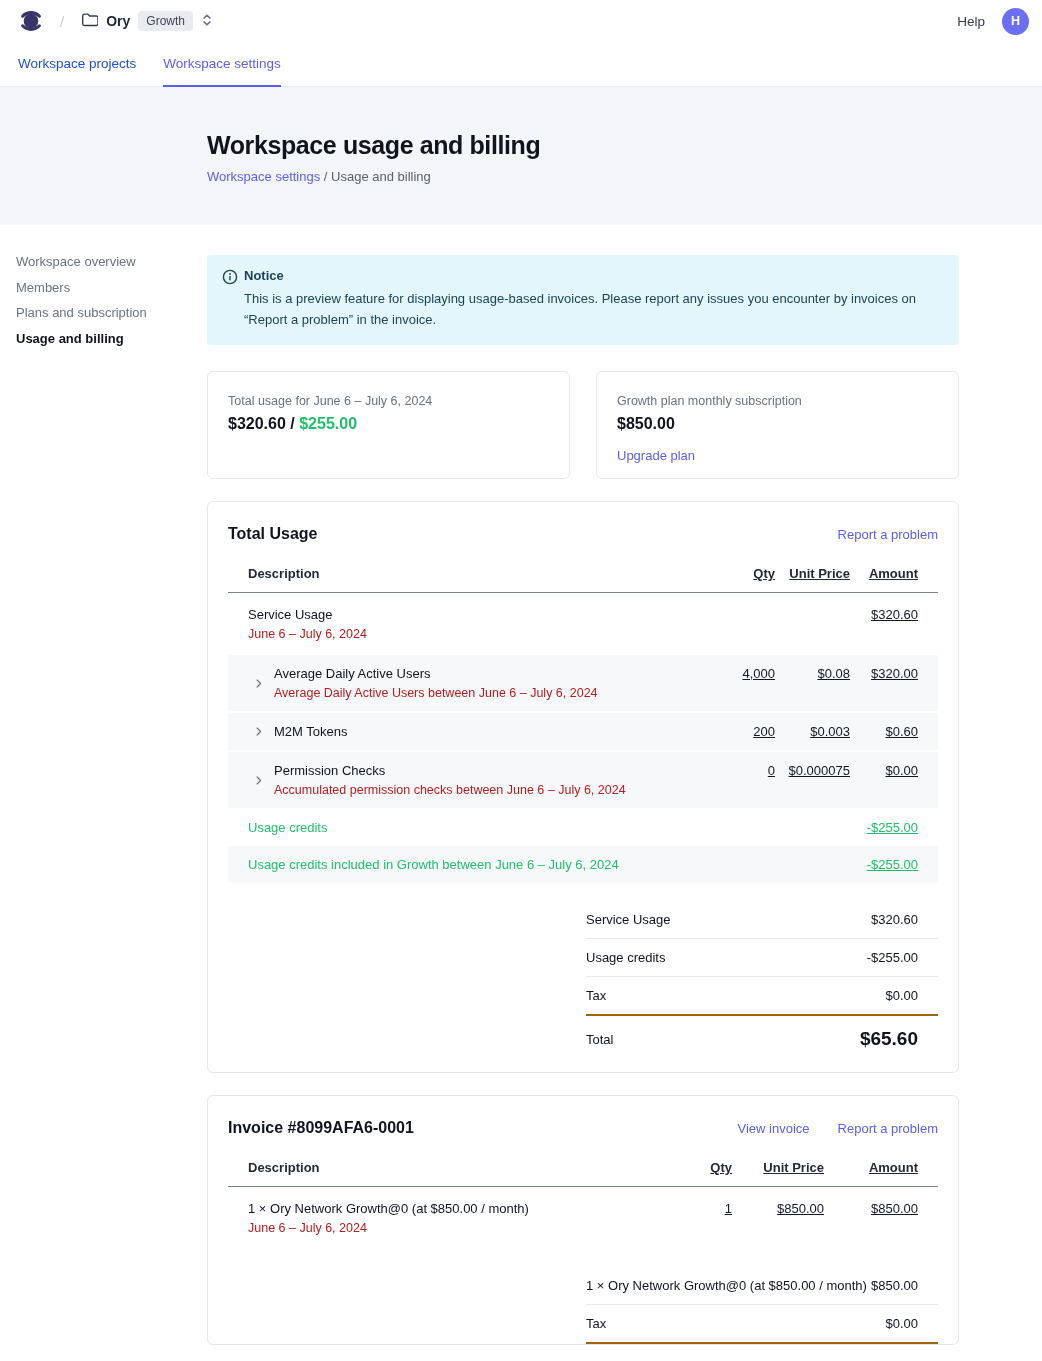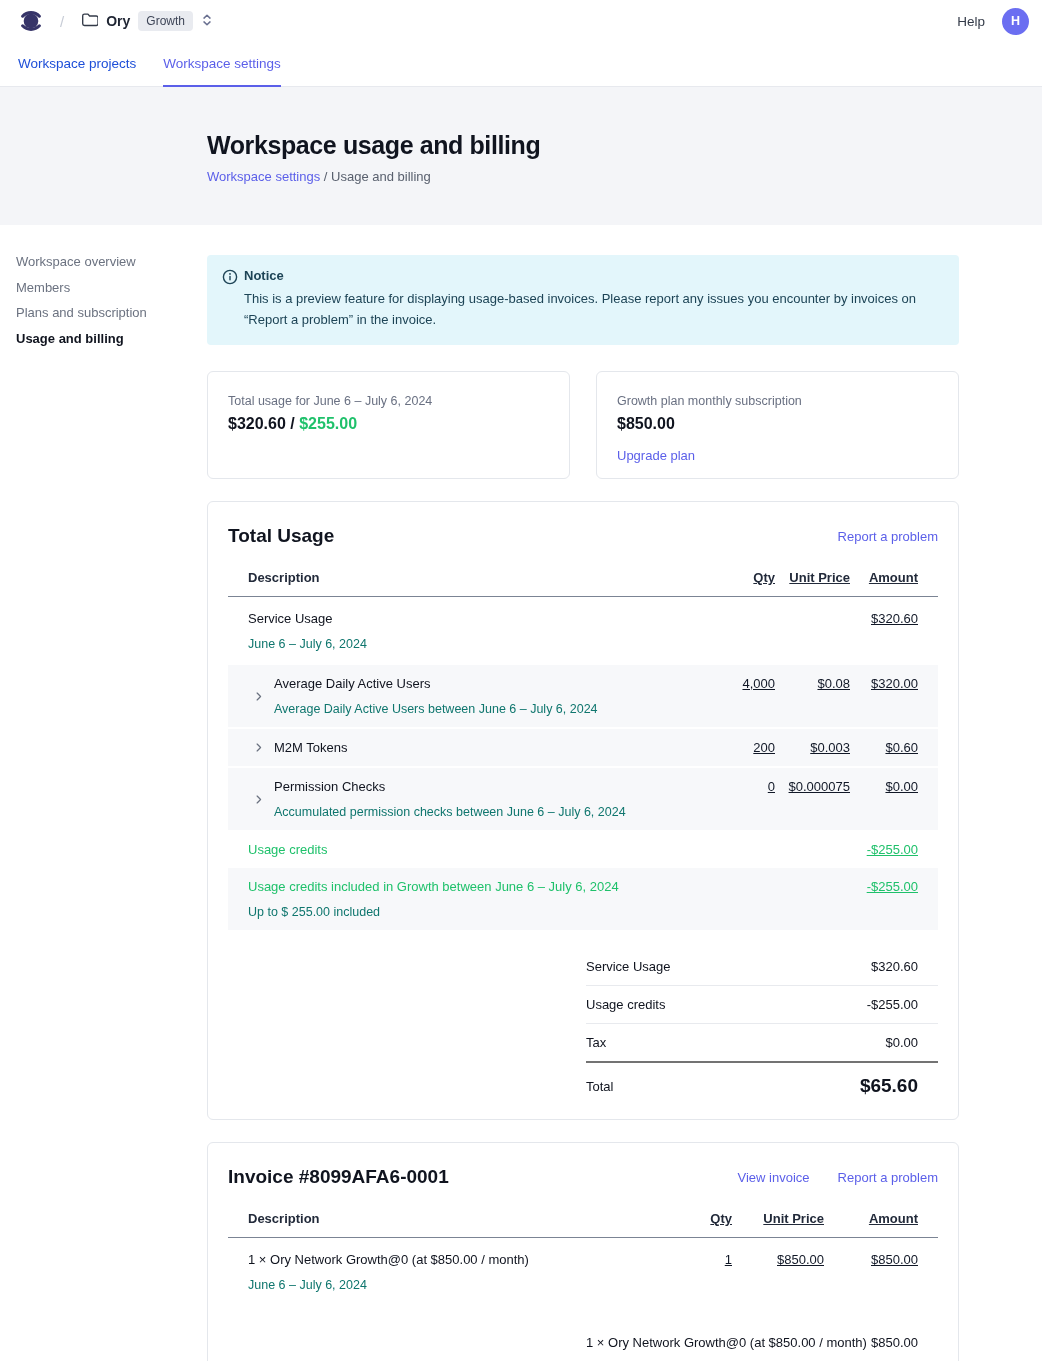--- a/index.html
+++ b/index.html
@@ -55,47 +55,47 @@
   .cards-row{display:flex; gap:26px; margin-top:26px;}
   .mini-card{width:364px; height:108px; border:1px solid #e4e7ec; border-radius:6px; padding:22px 20px; background:#fff;}
   .mini-label{font-size:12.5px; color:#697082; margin-bottom:7px;}
   .mini-value{font-size:16px; font-weight:700; color:#10141f;}
   .mini-value .green{color:var(--green);}
   .upgrade-link{display:inline-block; margin-top:15px; font-size:13px; color:var(--accent);}
 
   
   .big-card{border:1px solid #e4e7ec; border-radius:6px; margin-top:22px; background:#fff;}
   .card-head{display:flex; justify-content:space-between; align-items:center; padding:23px 20px 15px;}
-  .card-title{font-size:19px; font-weight:700; color:#10141f;}
+  .card-title{font-size:16px; font-weight:700; color:#10141f;}
   .card-links{display:flex; gap:28px;}
   .card-link{font-size:13px; color:var(--accent);}
 
   .table{margin:0 20px;}
   .thead,.trow{display:grid; column-gap:0;}
   .usage-grid{grid-template-columns:1fr 70px 75px 68px;}
   .invoice-grid{grid-template-columns:1fr 70px 92px 94px;}
   .thead{padding:8px 20px 11px; font-weight:700; color:#222a3a; border-bottom:1.5px solid #7b8494; font-size:13px;}
   .num{text-align:right;text-decoration:underline;}
   .trow{padding:13px 20px; align-items:start;}
   .trow .num{padding-top:1px;}
   .row-title{color:#10141f; line-height:17px;}
-  .row-sub{color:#0f766e; font-size:12.5px; margin-top:9px; line-height:16px;}
+  .row-sub{color:#b91c1c; font-size:12.5px; margin-top:3px; line-height:16px;}
   .desc-flex{display:flex; align-items:center;}
   .chev{color:#6b7280; margin:0 10px 0 5px; display:flex; flex:0 0 auto;}
   .sub-row{background:#f7f8fa; margin-bottom:2px;}
   .sub-row .trow{padding:10px 20px;}
   .credit .row-title{color:var(--green);}
   .credit .num{color:var(--green);}
   .credit-head{padding:9px 20px 10px;}
   .credit-sub{padding-left:45px;}
 
   
   .summary{margin:18px 20px 0 378px;}
   .sum-row{display:flex; justify-content:space-between; align-items:center; padding:11px 20px 11px 0; border-bottom:1px solid #e8eaee; font-size:13px; color:#10141f;}
-  .sum-row.last{border-bottom:2px solid #737373;}
+  .sum-row.last{border-bottom:2px solid #a16207;}
   .total-row{display:flex; justify-content:space-between; align-items:center; padding:12px 20px 22px 0;}
   .total-label{font-size:13px; color:#10141f;}
   .total-value{font-size:19px; font-weight:700; color:#10141f;}
 </style>
 </head>
 <body>
 
 <header class="topbar">
   <div class="topbar-left">
     <span class="logo clickable">
@@ -259,21 +259,20 @@
           <div class="row-title">Usage credits</div>
           <span class="num"></span>
             <span class="num"></span>
           <span class="num">-$255.00</span>
         </div>
 
         <div class="sub-row credit">
           <div class="trow usage-grid credit-sub">
             <div>
               <div class="row-title">Usage credits included in Growth between June 6 – July 6, 2024</div>
-              <div class="row-sub">Up to $ 255.00 included</div>
             </div>
             <span class="num"></span>
               <span class="num"></span>
             <span class="num">-$255.00</span>
           </div>
         </div>
       </div>
 
       <div class="summary">
         <div class="sum-row">

